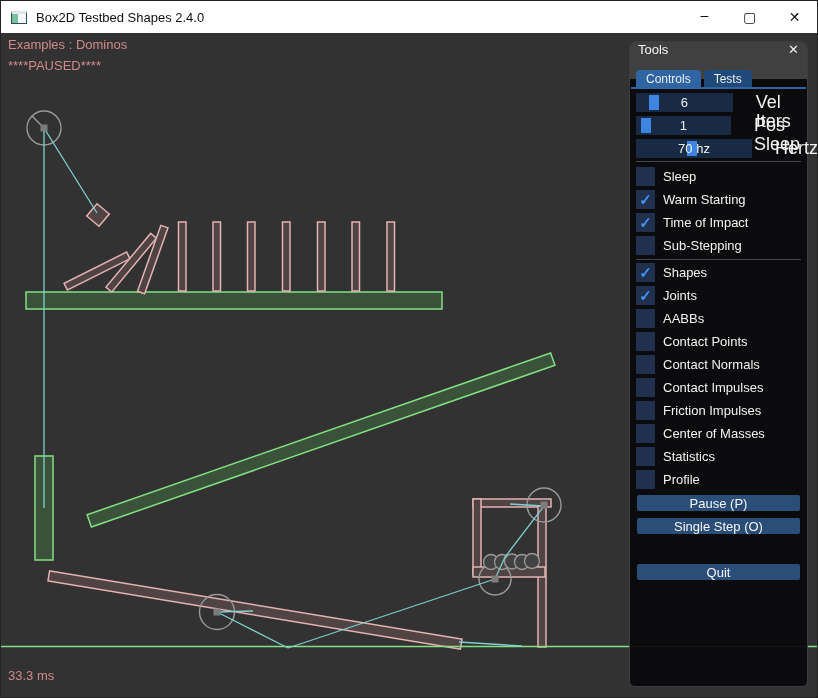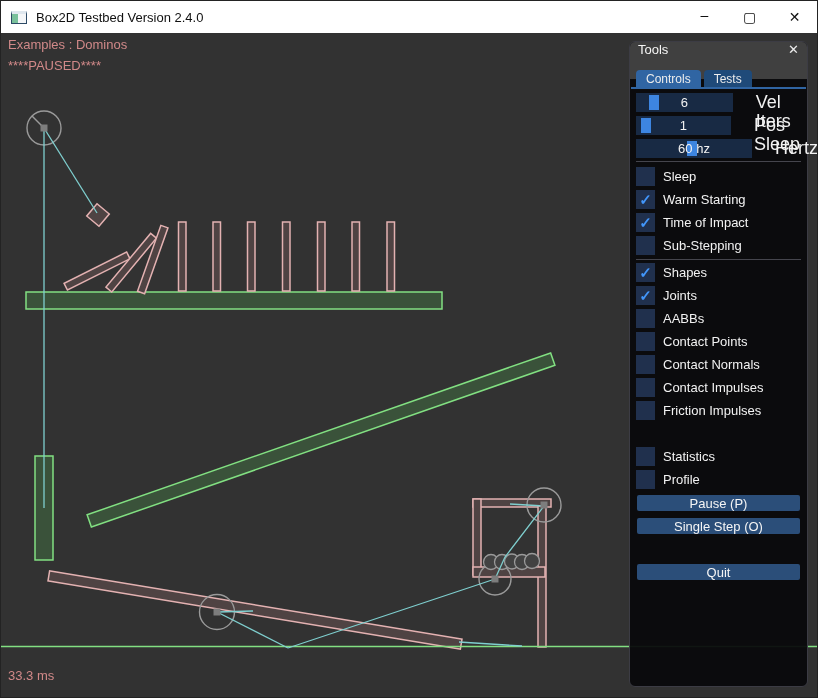--- a/index.html
+++ b/index.html
@@ -70,21 +70,21 @@
     border-radius:2px; color:#f5f5f5;
   }
 </style>
 </head>
 <body>
 
 <div class="window">
 
   <div class="titlebar">
     <div class="app-icon"></div>
-    <div class="title-text">Box2D Testbed Version 2.4.0</div>
+    <div class="title-text">Box2D Testbed Shapes 2.4.0</div>
     <div class="win-controls">
       <div class="win-btn min">
           <span>–</span>
         </div>
       <div class="win-btn">
           <span>▢</span>
         </div>
       <div class="win-btn">
           <span>✕</span>
         </div>
@@ -188,21 +188,21 @@
     <div class="slider-row" style="top:74px">
       <div class="slider-track">
         <div class="slider-grab" style="left:5px"></div>
         <div class="slider-value">1</div>
       </div>
       <div class="slider-label">Pos Sleep</div>
     </div>
     <div class="slider-row" style="top:97px">
       <div class="slider-track">
         <div class="slider-grab" style="left:51px"></div>
-        <div class="slider-value">60 hz</div>
+        <div class="slider-value">70 hz</div>
       </div>
       <div class="slider-label">Hertz</div>
     </div>
 
     <div class="sep" style="top:119px"></div>
 
     <div class="check-row" style="top:125px">
       <span class="checkbox"></span>
       <span class="check-label">Sleep</span>
     </div>
@@ -249,20 +249,24 @@
       <span class="checkbox"></span>
       <span class="check-label">Contact Normals</span>
     </div>
     <div class="check-row" style="top:336px">
       <span class="checkbox"></span>
       <span class="check-label">Contact Impulses</span>
     </div>
     <div class="check-row" style="top:359px">
       <span class="checkbox"></span>
       <span class="check-label">Friction Impulses</span>
+    </div>
+    <div class="check-row" style="top:382px">
+      <span class="checkbox"></span>
+      <span class="check-label">Center of Masses</span>
     </div>
     <div class="check-row" style="top:405px">
       <span class="checkbox"></span>
       <span class="check-label">Statistics</span>
     </div>
     <div class="check-row" style="top:428px">
       <span class="checkbox"></span>
       <span class="check-label">Profile</span>
     </div>
 

